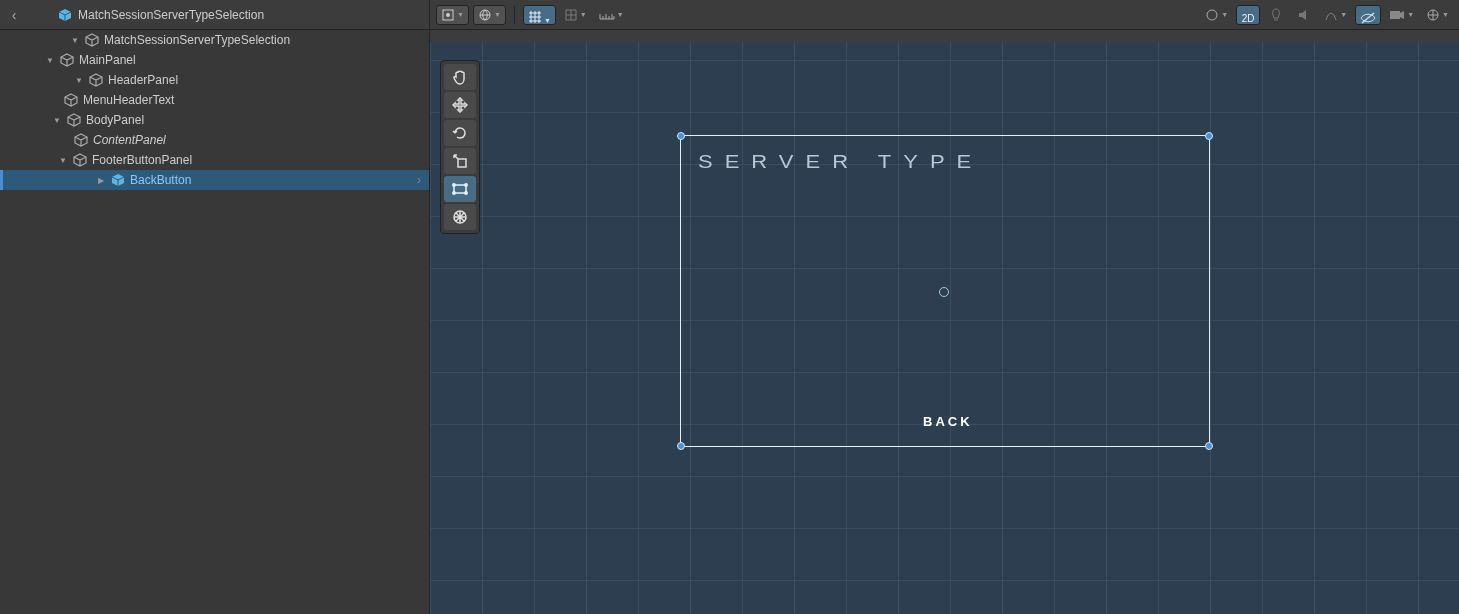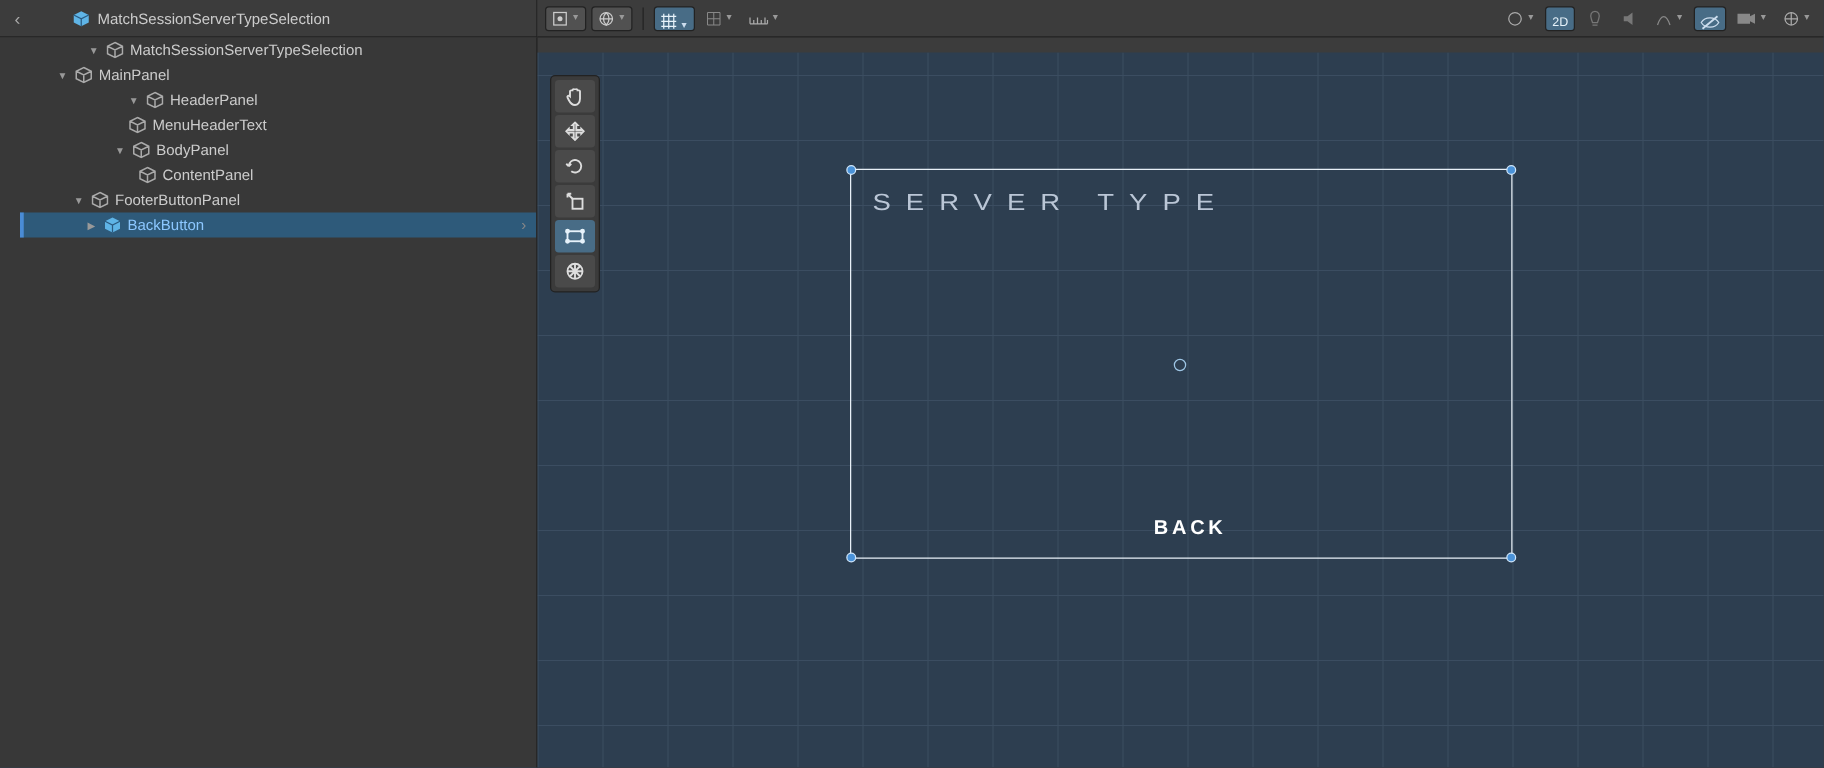--- a/index.html
+++ b/index.html
@@ -97,21 +97,21 @@
     position: absolute; width: 10px; height: 10px; border: 1.5px solid #9fc7e6;
     border-radius: 50%; background: transparent;
   }
   
   
   .ui-title {
     position: absolute; color: #bac6d6; letter-spacing: 12px; font-size: 22px;
     font-family: "Arial Black", Arial, sans-serif; transform: scaleY(0.85);
   }
   .ui-back {
-    position: absolute; color: #fff; letter-spacing: 3px; font-size: 16px;
+    position: absolute; color: #fff; letter-spacing: 3px; font-size: 13px;
     font-family: "Arial", sans-serif; font-weight: bold;
   }
 </style>
 </head>
 <body>
 
 <svg width="0" height="0" style="position:absolute">
   <defs>
     <g id="cube-path">
       <path d="M7 1 L13 4 L13 10 L7 13 L1 10 L1 4 Z M7 1 L7 7 M1 4 L7 7 L13 4 M7 7 L7 13"></path>
@@ -227,56 +227,56 @@
         </svg>
         <span class="label">MatchSessionServerTypeSelection</span>
       </div>
       <div class="tree-row" style="padding-left: 45px;">
         <span class="arrow down"></span>
         <svg viewBox="0 0 14 14" width="14" height="14">
           <path d="M7 1 L13 4 L13 10 L7 13 L1 10 L1 4 Z M1 4 L7 7 L13 4 M7 7 L7 13" fill="none" stroke="#aaa" stroke-width="1.2"></path>
         </svg>
         <span class="label">MainPanel</span>
       </div>
-      <div class="tree-row" style="padding-left: 102px;">
+      <div class="tree-row" style="padding-left: 74px;">
         <span class="arrow down"></span>
         <svg viewBox="0 0 14 14" width="14" height="14">
           <path d="M7 1 L13 4 L13 10 L7 13 L1 10 L1 4 Z M1 4 L7 7 L13 4 M7 7 L7 13" fill="none" stroke="#aaa" stroke-width="1.2"></path>
         </svg>
         <span class="label">HeaderPanel</span>
       </div>
-      <div class="tree-row" style="padding-left: 88px;">
+      <div class="tree-row" style="padding-left: 49px;">
         <span class="arrow "></span>
         <svg viewBox="0 0 14 14" width="14" height="14">
           <path d="M7 1 L13 4 L13 10 L7 13 L1 10 L1 4 Z M1 4 L7 7 L13 4 M7 7 L7 13" fill="none" stroke="#aaa" stroke-width="1.2"></path>
         </svg>
         <span class="label">MenuHeaderText</span>
       </div>
-      <div class="tree-row" style="padding-left: 91px;">
+      <div class="tree-row" style="padding-left: 52px;">
         <span class="arrow down"></span>
         <svg viewBox="0 0 14 14" width="14" height="14">
           <path d="M7 1 L13 4 L13 10 L7 13 L1 10 L1 4 Z M1 4 L7 7 L13 4 M7 7 L7 13" fill="none" stroke="#aaa" stroke-width="1.2"></path>
         </svg>
         <span class="label">BodyPanel</span>
       </div>
-      <div class="tree-row" style="padding-left: 96px;">
+      <div class="tree-row" style="padding-left: 59px; font-style: italic;">
         <span class="arrow "></span>
         <svg viewBox="0 0 14 14" width="14" height="14">
           <path d="M7 1 L13 4 L13 10 L7 13 L1 10 L1 4 Z M1 4 L7 7 L13 4 M7 7 L7 13" fill="none" stroke="#aaa" stroke-width="1.2"></path>
         </svg>
         <span class="label">ContentPanel</span>
       </div>
       <div class="tree-row" style="padding-left: 58px;">
         <span class="arrow down"></span>
         <svg viewBox="0 0 14 14" width="14" height="14">
           <path d="M7 1 L13 4 L13 10 L7 13 L1 10 L1 4 Z M1 4 L7 7 L13 4 M7 7 L7 13" fill="none" stroke="#aaa" stroke-width="1.2"></path>
         </svg>
         <span class="label">FooterButtonPanel</span>
       </div>
-      <div class="tree-row selected" style="padding-left: 52px; margin-left: 16px;">
+      <div class="tree-row selected" style="padding-left: 96px;">
         <span class="arrow right"></span>
         <svg viewBox="0 0 14 14" width="14" height="14">
           <path d="M7 1 L13 4 L13 10 L7 13 L1 10 L1 4 Z" fill="#5fb4e6"></path>
           <path d="M1 4 L7 7 L13 4 M7 7 L7 13" stroke="#2a5a80" fill="none"></path>
         </svg>
         <span class="label">BackButton</span>
         <span class="expand-icon">›</span>
       </div>
     </div>
 

